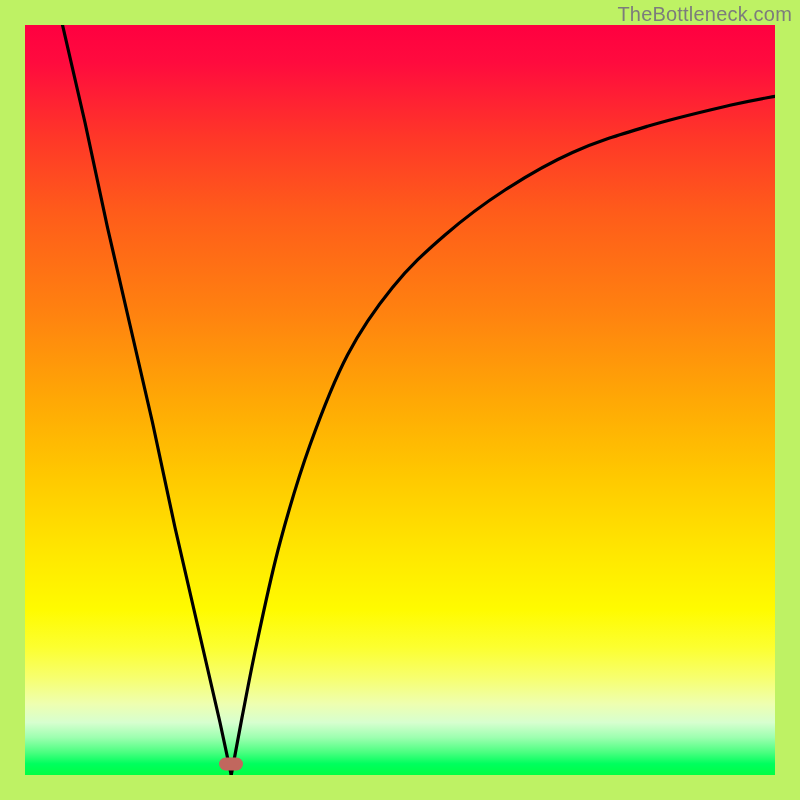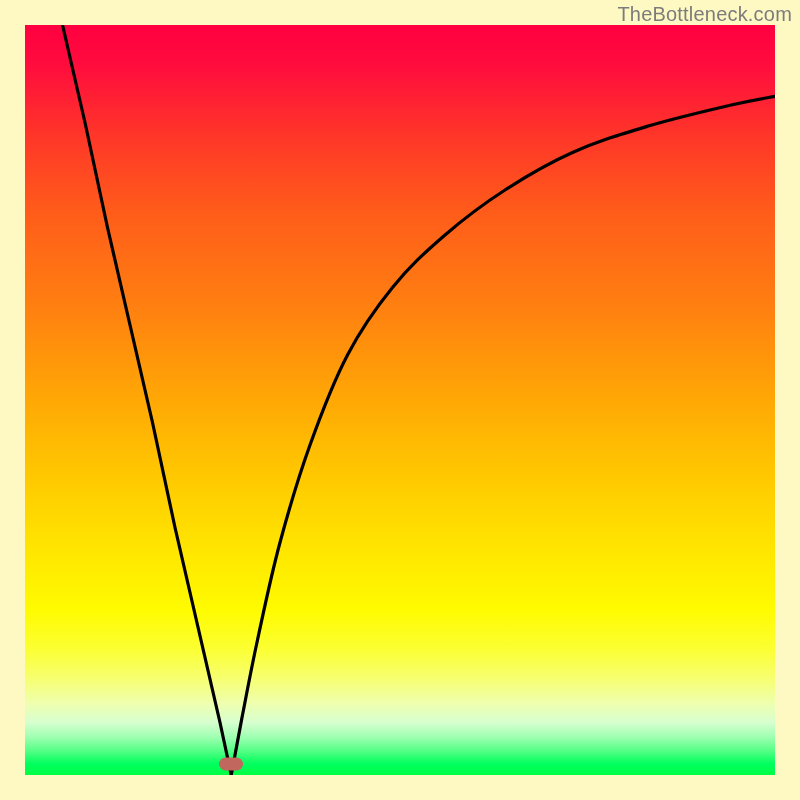--- a/index.html
+++ b/index.html
@@ -1,21 +1,21 @@
 <!DOCTYPE html>
 <html><head>
 <meta charset="utf-8">
 <style>
   * { margin: 0; padding: 0; box-sizing: border-box; }
   html, body { width: 800px; height: 800px; overflow: hidden; background: #000; font-family: Arial, Helvetica, sans-serif; }
   .frame {
     position: absolute;
     left: 0; top: 0;
     width: 800px; height: 800px;
-    background: #fef9c3;
+    background: #bef264;
   }
   .plot {
     position: absolute;
     left: 25px; top: 25px;
     width: 750px; height: 750px;
     overflow: hidden;
   }
   .gradient {
     position: absolute;
     left: 0; top: 0;

